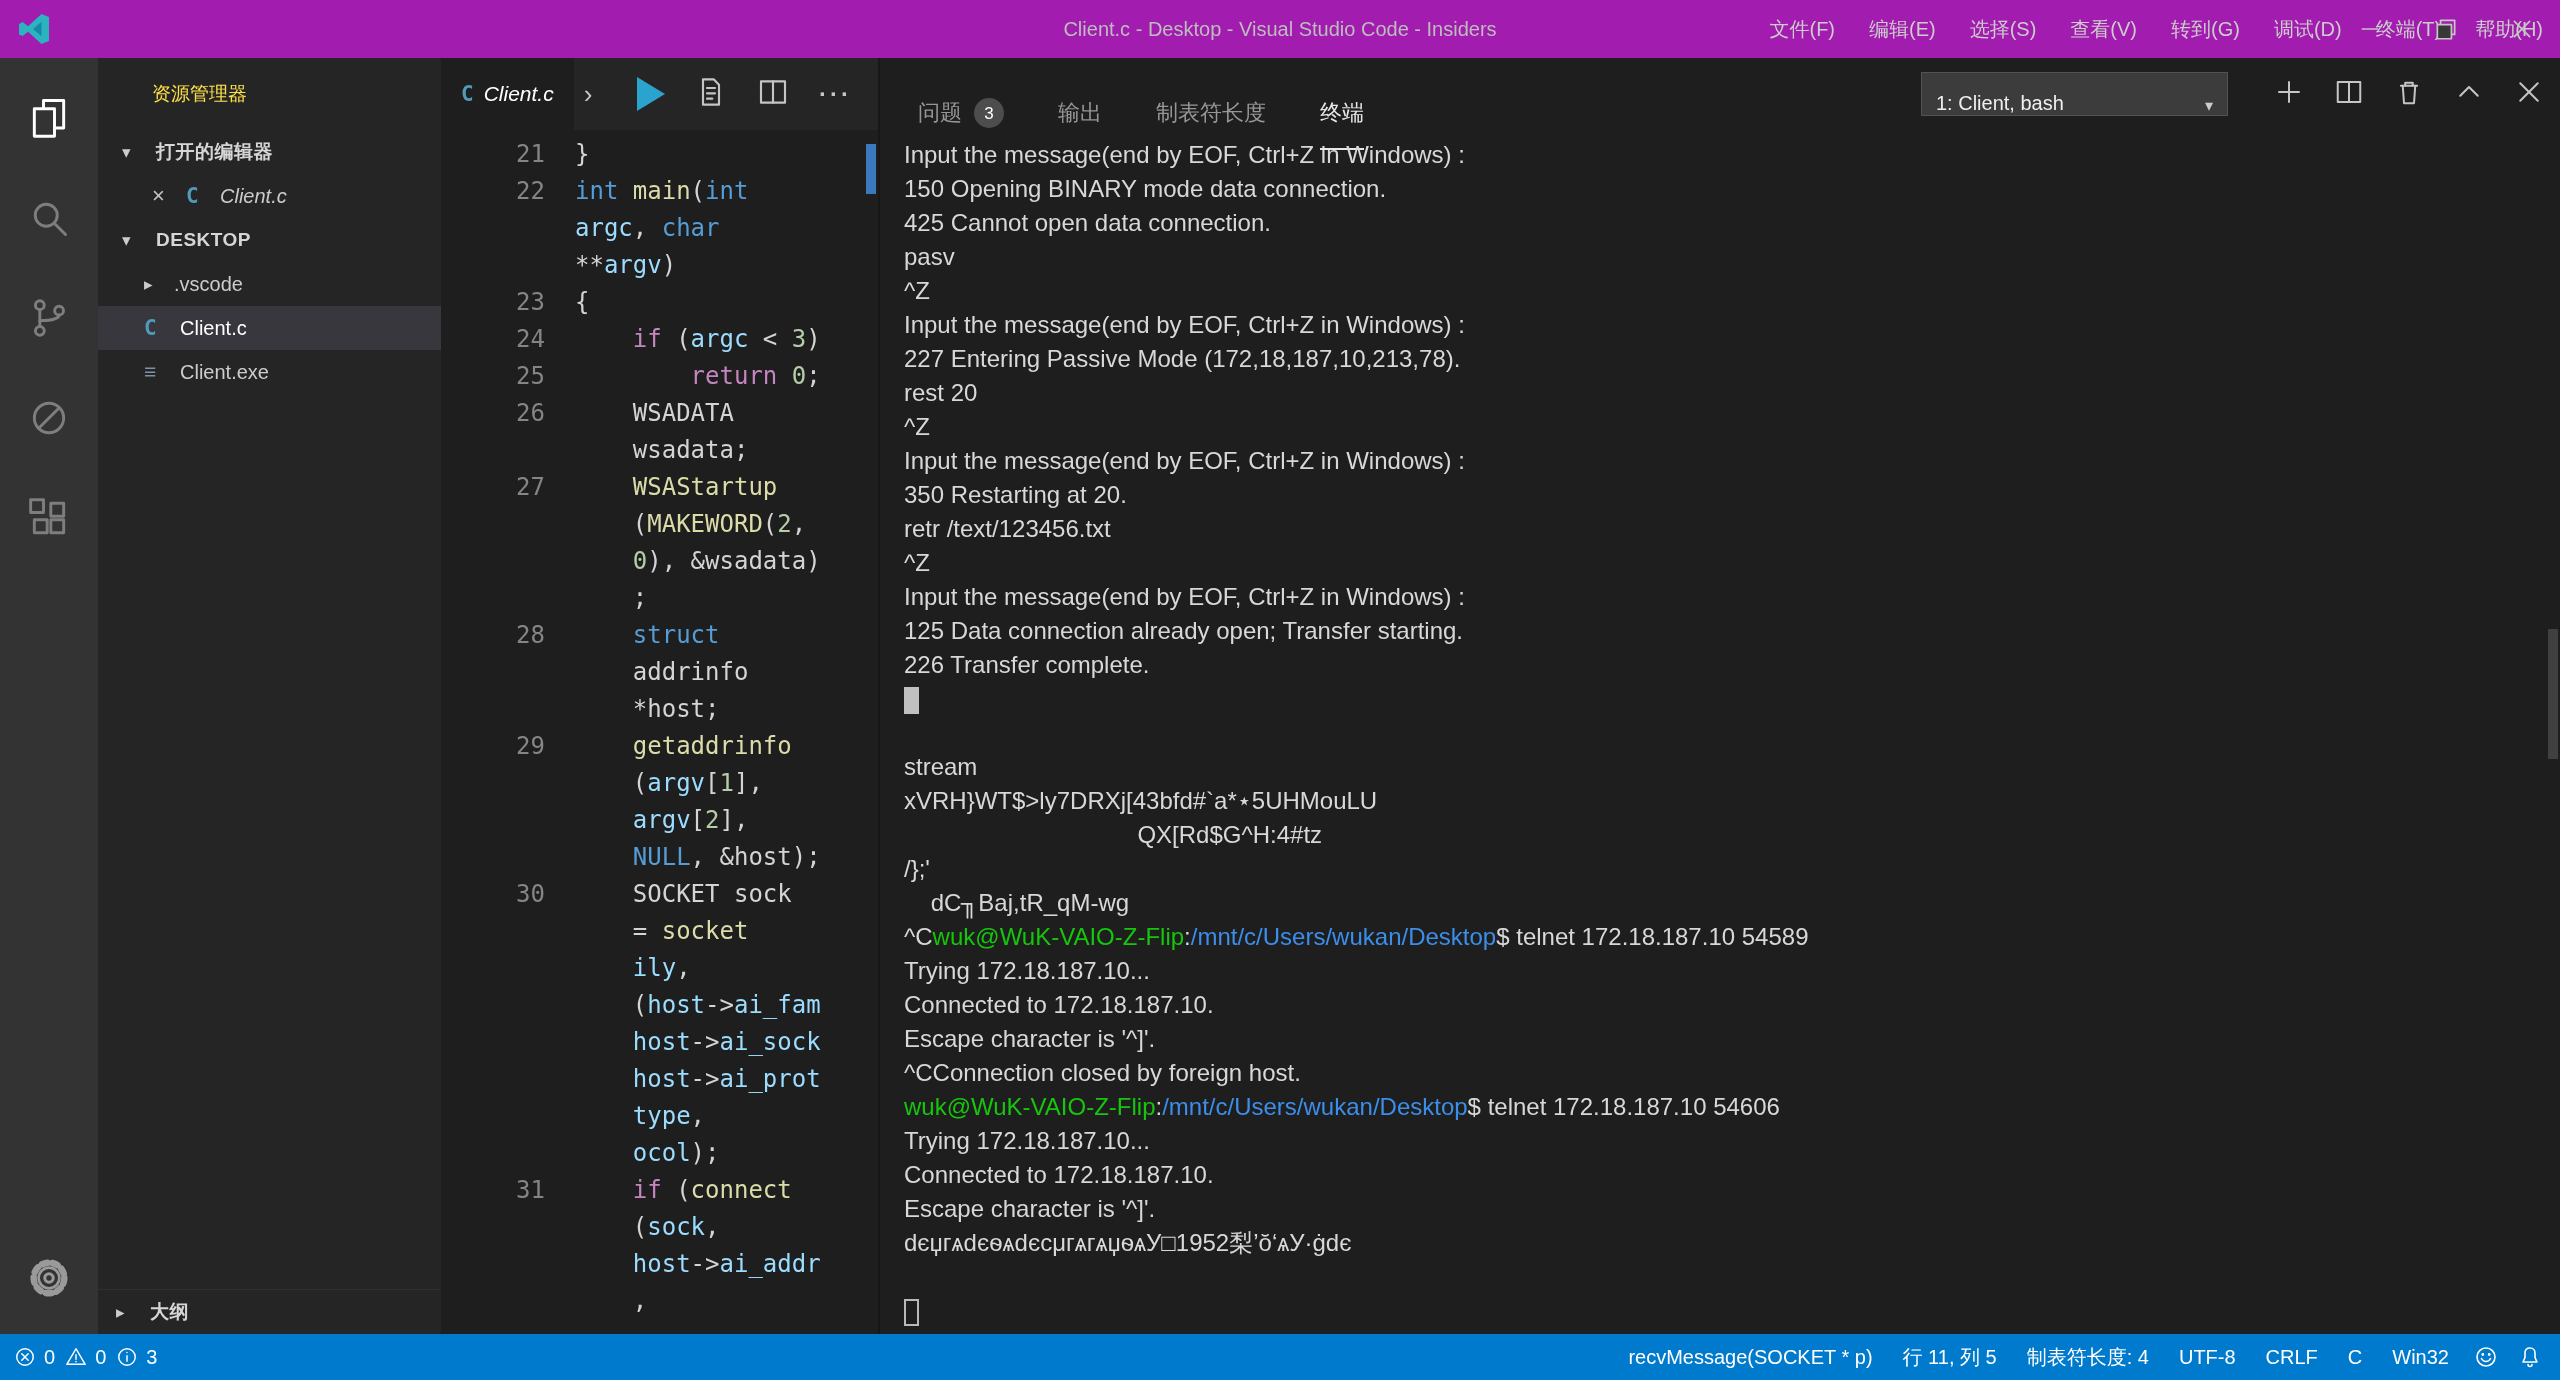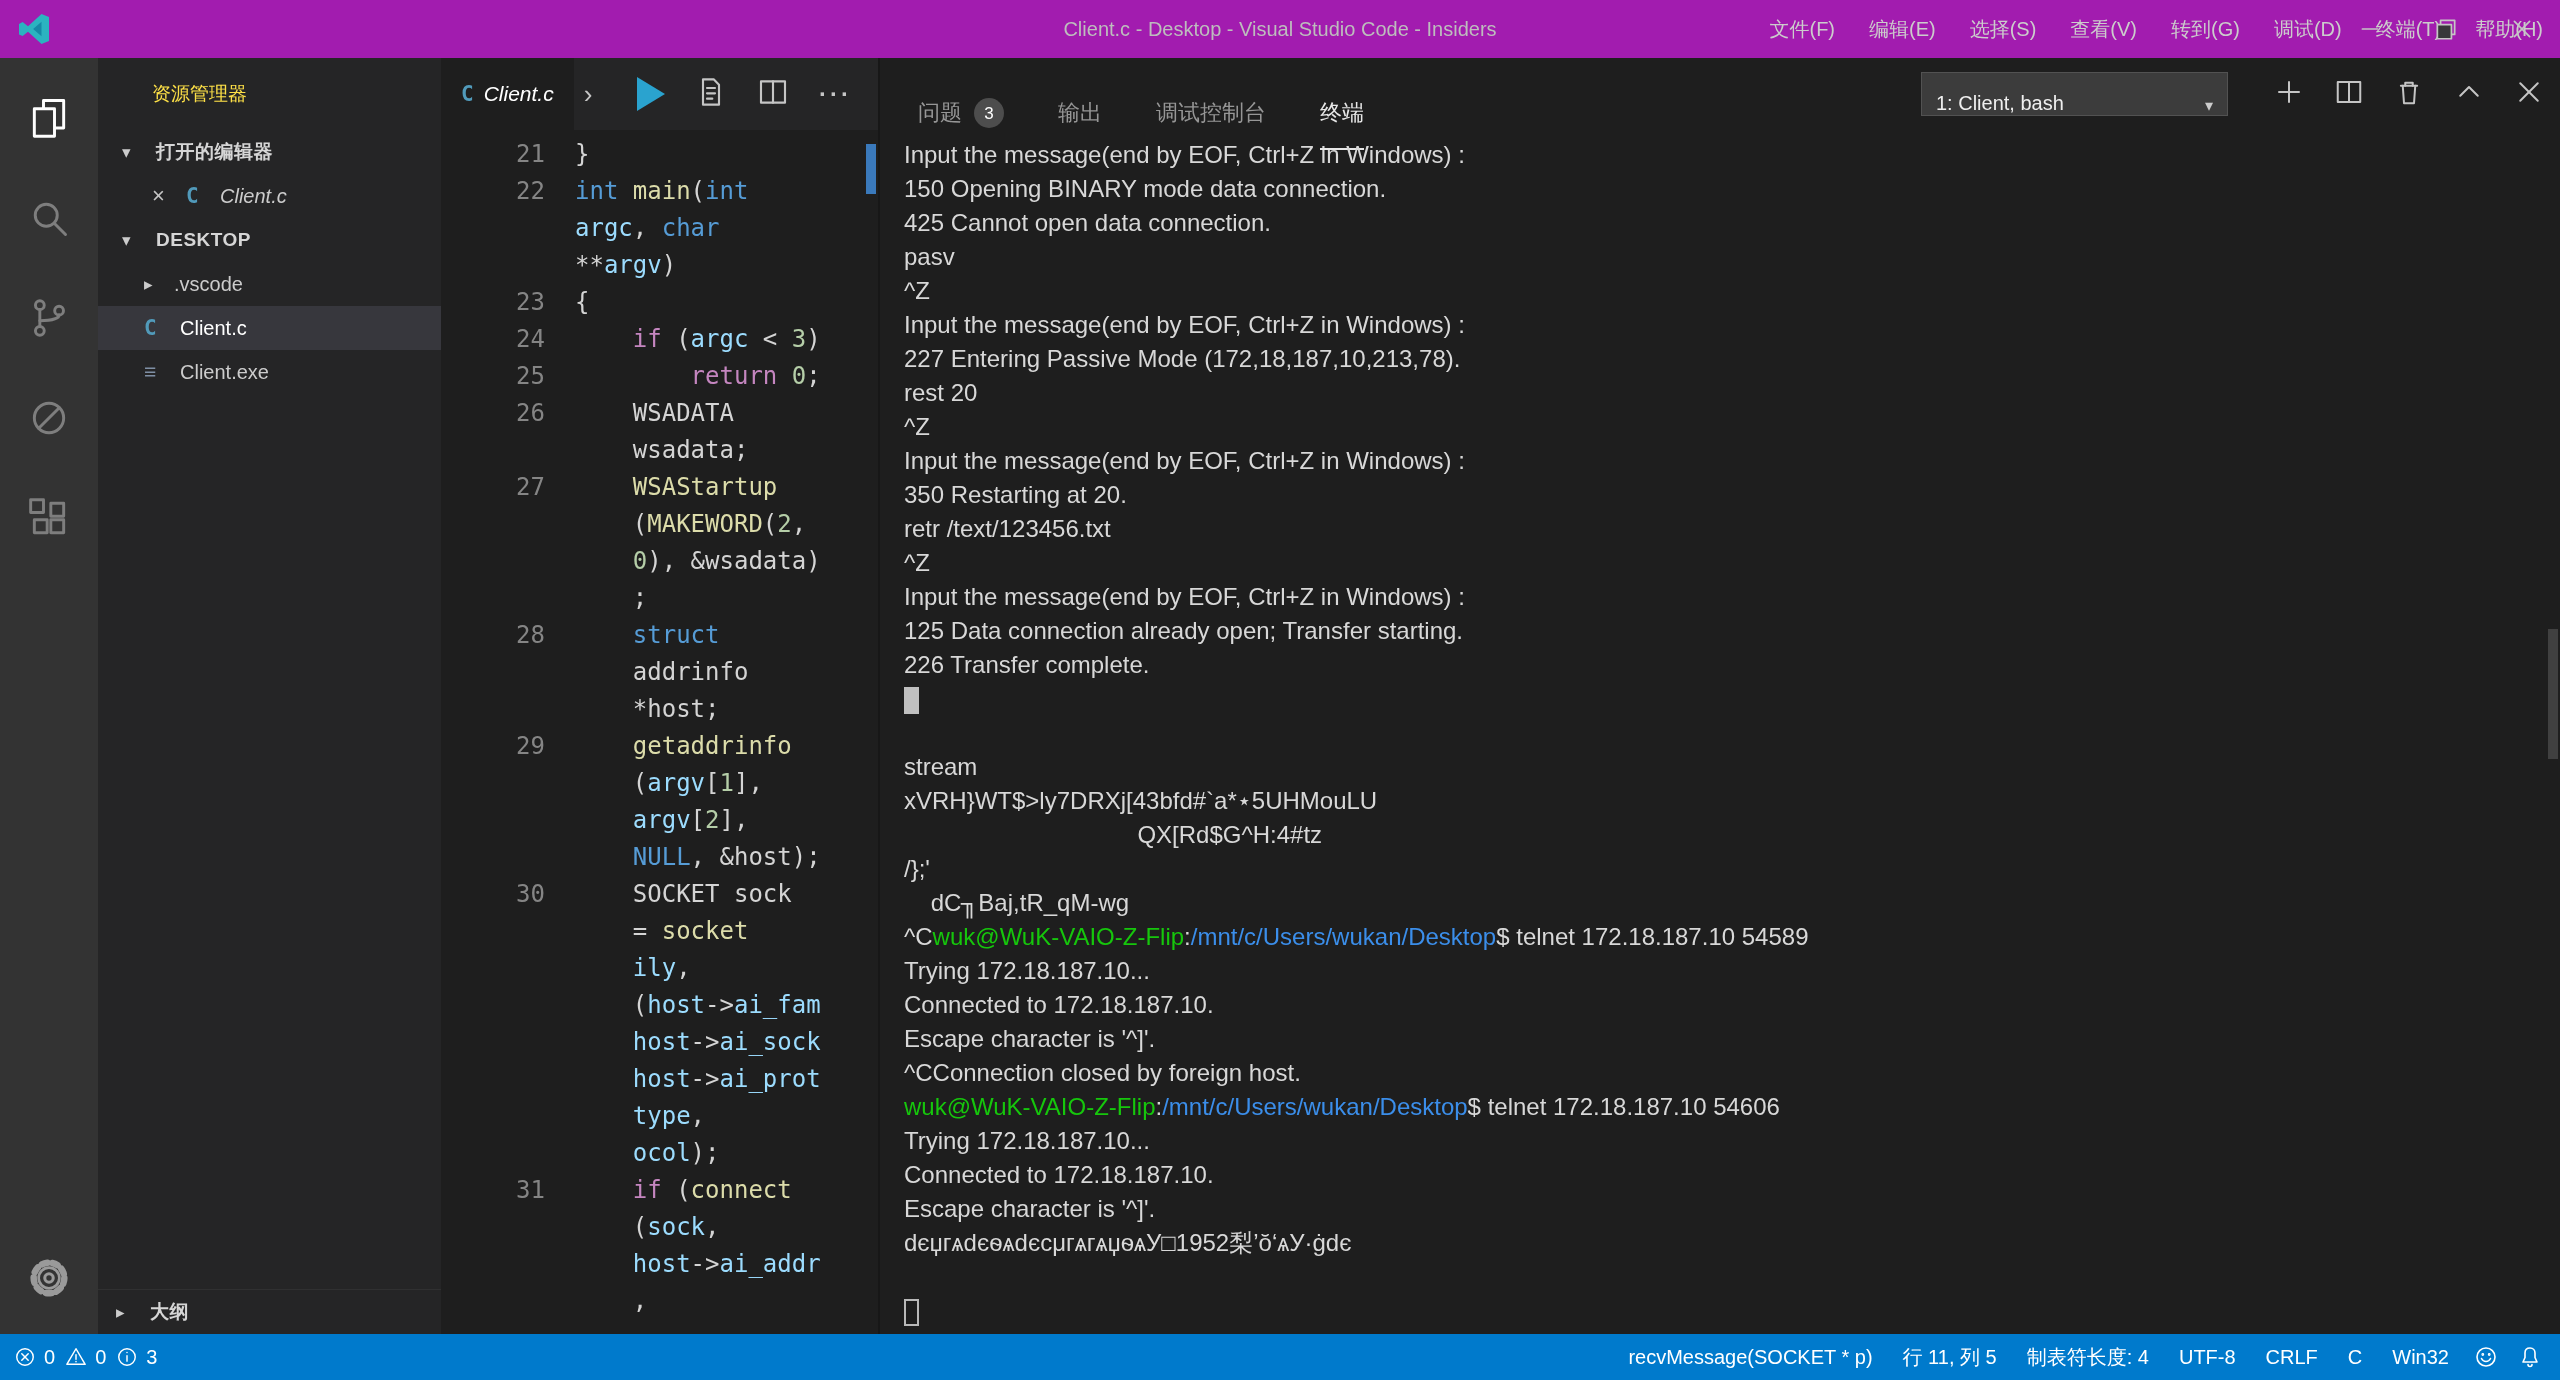--- a/index.html
+++ b/index.html
@@ -380,21 +380,21 @@
       <div class="panel-header">
         <div style="display:flex;height:72px;align-items:center;margin-top:40px;">
             <div class="ptab">
               <span>问题</span>
               <span class="pbadge">3</span>
             </div>
             <div class="ptab">
               <span>输出</span>
             </div>
             <div class="ptab">
-              <span>调试控制台</span>
+              <span>制表符长度</span>
             </div>
             <div class="ptab active">
               <span>终端</span>
             </div>
           </div>
         <div class="panel-actions">
           <div class="tselect">
             <span>1: Client, bash</span>
             <span style="color:#cccccc;font-size:16px;">▾</span>
           </div>

